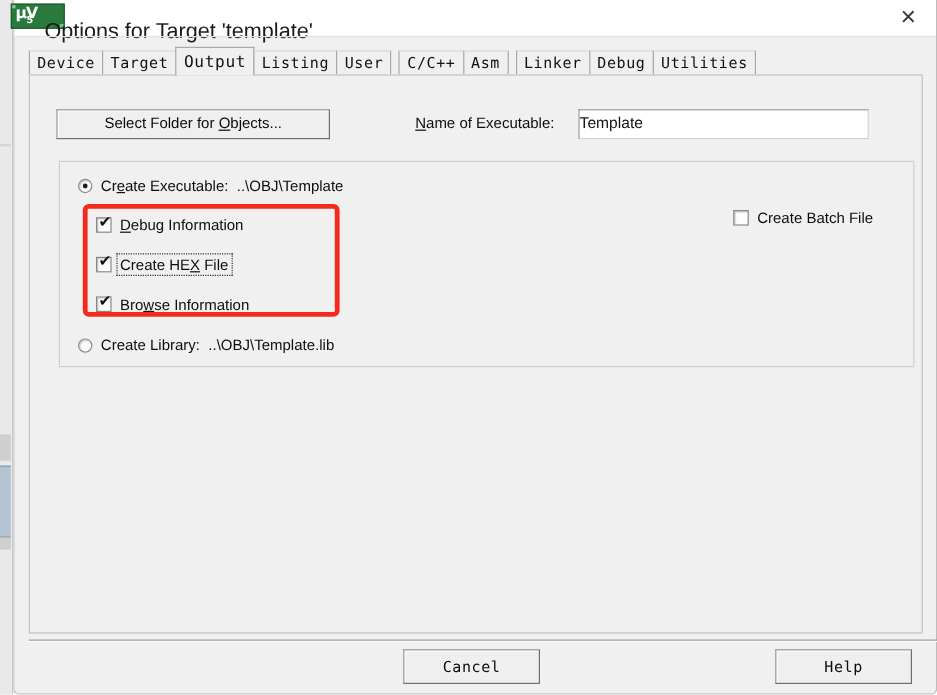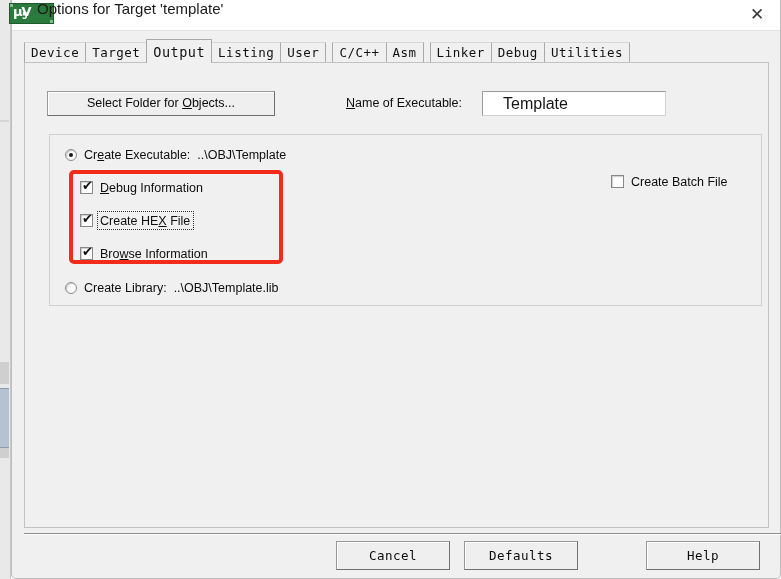--- a/index.html
+++ b/index.html
@@ -84,22 +84,22 @@
     font-family: "DejaVu Sans", sans-serif;
     font-size: 8px;
     font-weight: bold;
     color: #ffffff;
   }
   .title-icon .corner1 { position:absolute; left:0; top:0; width:3px; height:3px; background:#7fbf8c; }
   .title-icon .corner2 { position:absolute; right:0; bottom:0; width:3px; height:3px; background:#7fbf8c; }
 
   .title-text {
     position: absolute;
-    left: 25px; top: 0;
-    font-size: 15px;
+    left: 25px; top: 16px;
+    font-size: 18px;
     color: #1a1a1a;
     font-family: "Liberation Sans", sans-serif;
     white-space: nowrap;
   }
   .close-btn {
     position: absolute;
     right: 0; top: 0;
     width: 46px; height: 30px;
     color: #3b3b3b;
     font-size: 17px;
@@ -191,30 +191,30 @@
     position: absolute;
     font-family: "Liberation Sans", sans-serif;
     font-size: 12.5px;
     color: #0d0d0d;
     white-space: nowrap;
   }
   .exe-label { left: 334px; top: 96px; }
   .exe-input {
     position: absolute;
     left: 470px; top: 91px;
-    width: 184px; height: 25px;
+    width: 242px; height: 25px;
     background: #ffffff;
     border: 1px solid #9a9a9a;
     border-right-color: #d2d2d2;
     border-bottom-color: #d2d2d2;
     box-sizing: border-box;
     font-family: "Liberation Sans", sans-serif;
-    font-size: 16px;
+    font-size: 13px;
     color: #141414;
-    padding: 3px 0 0 20px;
+    padding: 3px 0 0 0;
   }
   u.acc { text-decoration: underline; }
 
   
   .groupbox {
     position: absolute;
     left: 37px; top: 134px;
     width: 713px; height: 172px;
     border: 1px solid #d0d0d0;
     box-sizing: border-box;
@@ -403,21 +403,20 @@
     <div class="radio row-create-lib"></div>
     <div class="lbl lbl-create-lib">
       <span>Create Library:&nbsp;&nbsp;</span><span>..\OBJ\Template.lib</span>
     </div>
 
     <div class="red-box"></div>
 
     <div class="sep-line"></div>
 
     <div class="btn3d btn-bottom btn-cancel">Cancel</div>
-    <div class="btn3d btn-bottom btn-defaults">Defaults</div>
     <div class="btn3d btn-bottom btn-help">Help</div>
 
     <div class="watermark">
       <span>CSDN @</span><span class="cjk">埋头干饭</span><span>ing</span>
     </div>
 
   </div>
 </div>
 
 </body></html>

